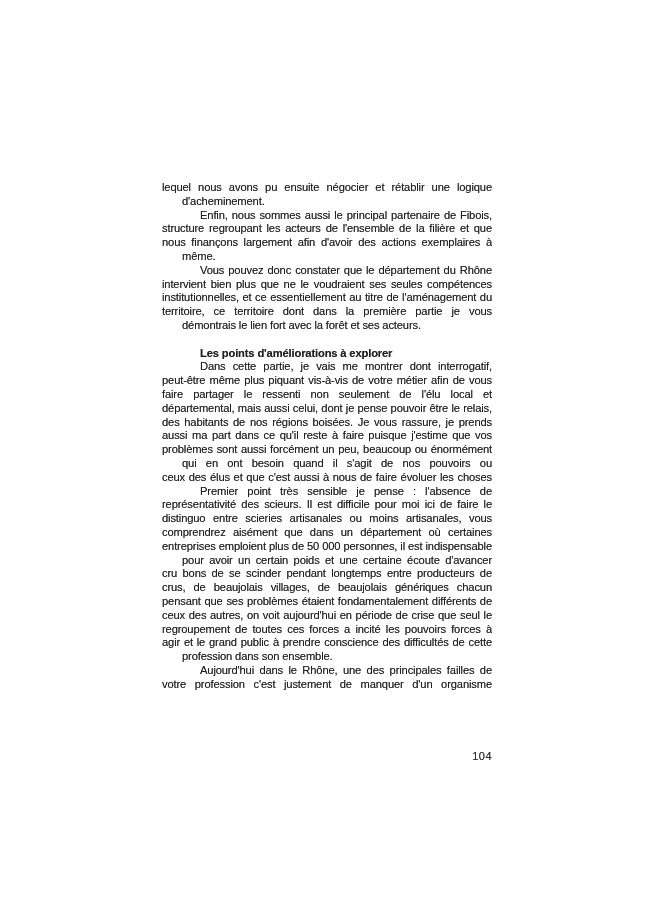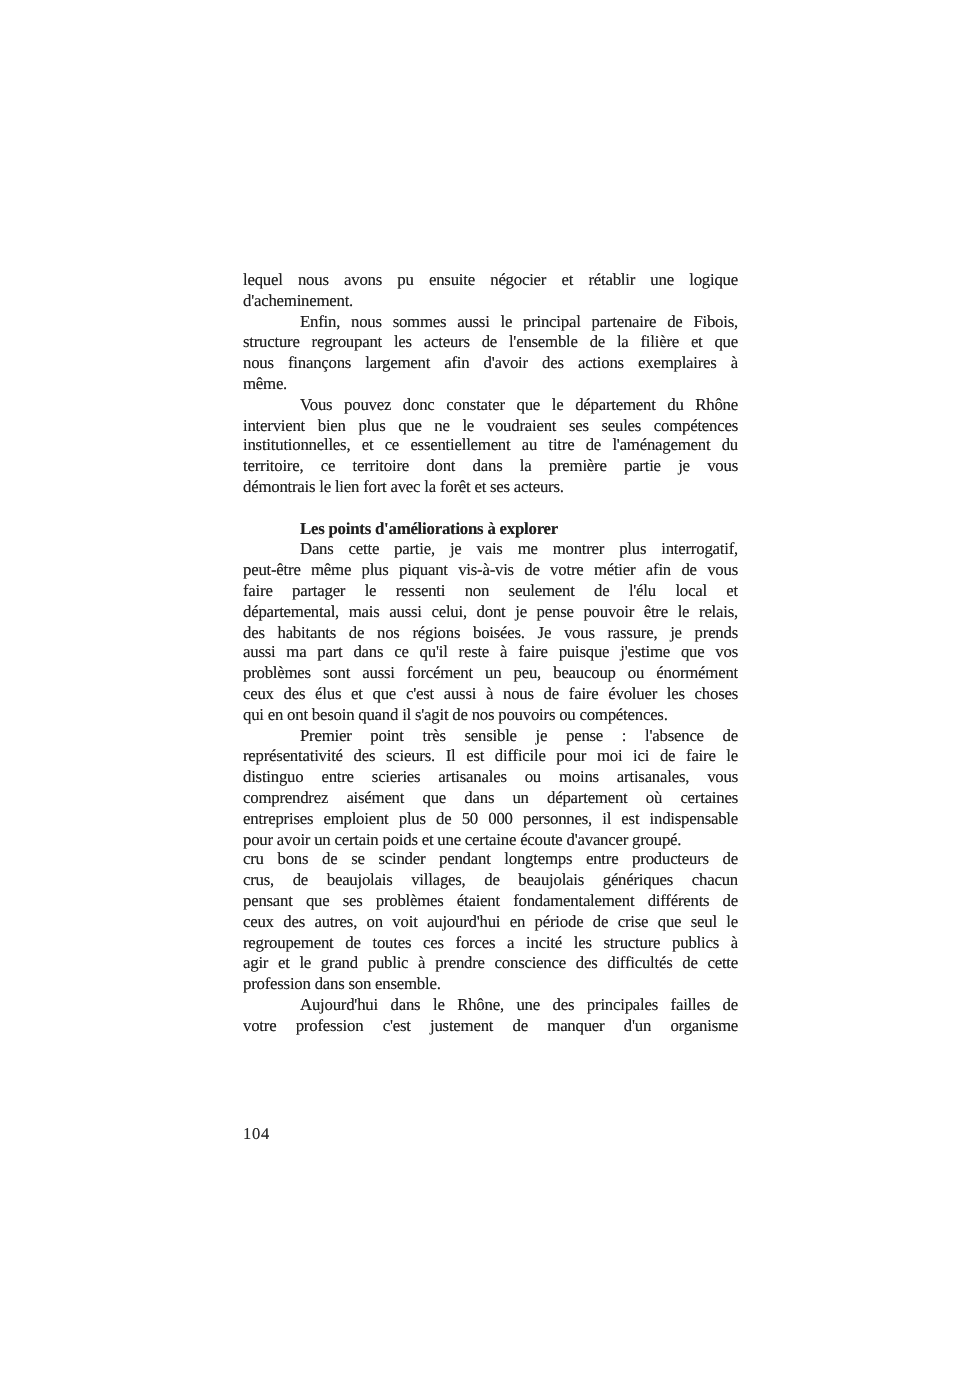--- a/index.html
+++ b/index.html
@@ -6,21 +6,21 @@
     margin: 0;
     padding: 0;
     background: #ffffff;
   }
   .page {
     position: relative;
     width: 650px;
     height: 920px;
     background: #ffffff;
     overflow: hidden;
-    font-family: Liberation Serif, serif;
+    font-family: Liberation Sans, sans-serif;
   }
   .text-block {
     position: absolute;
     left: 162px;
     top: 181px;
     width: 330px;
     font-size: 11.2px;
     line-height: 13.8px;
     letter-spacing: -0.15px;
     color: #212121;
@@ -32,36 +32,37 @@
   }
   .line {
     text-align: justify;
     text-align-last: justify;
     white-space: normal;
     height: 13.8px;
     overflow: hidden;
   }
   .line.last {
     text-align-last: left;
+    margin-left: 20px;
   }
   .line.indent {
     text-indent: 38px;
   }
   .heading-line {
     font-weight: bold;
     padding-left: 38px;
     margin-top: 13.8px;
     height: 13.8px;
   }
   .page-number {
     position: absolute;
     left: 162px;
     top: 750px;
     width: 330px;
-    text-align: left;
+    text-align: right;
     font-size: 11px;
     letter-spacing: 0.5px;
     color: #2a2a2a;
     text-shadow: 0 0 0.4px rgba(30,30,30,0.55);
   }
 </style>
 </head>
 <body>
 
 <div class="page" style="background: rgb(255, 255, 255);">
@@ -80,44 +81,44 @@
         <div class="line indent">Vous pouvez donc constater que le département du Rhône</div>
         <div class="line">intervient bien plus que ne le voudraient ses seules compétences</div>
         <div class="line">institutionnelles, et ce essentiellement au titre de l'aménagement du</div>
         <div class="line">territoire, ce territoire dont dans la première partie je vous</div>
         <div class="line last">démontrais le lien fort avec la forêt et ses acteurs.</div>
       </div>
       <div class="paragraph">
         <div class="heading-line">Les points d'améliorations à explorer</div>
       </div>
       <div class="paragraph">
-        <div class="line indent">Dans cette partie, je vais me montrer plus interrogatif,</div>
+        <div class="line indent">Dans cette partie, je vais me montrer dont interrogatif,</div>
         <div class="line">peut-être même plus piquant vis-à-vis de votre métier afin de vous</div>
         <div class="line">faire partager le ressenti non seulement de l'élu local et</div>
         <div class="line">départemental, mais aussi celui, dont je pense pouvoir être le relais,</div>
         <div class="line">des habitants de nos régions boisées. Je vous rassure, je prends</div>
         <div class="line">aussi ma part dans ce qu'il reste à faire puisque j'estime que vos</div>
         <div class="line">problèmes sont aussi forcément un peu, beaucoup ou énormément</div>
+        <div class="line last">qui en ont besoin quand il s'agit de nos pouvoirs ou compétences.</div>
         <div class="line">ceux des élus et que c'est aussi à nous de faire évoluer les choses</div>
-        <div class="line last">qui en ont besoin quand il s'agit de nos pouvoirs ou compétences.</div>
       </div>
       <div class="paragraph">
         <div class="line indent">Premier point très sensible je pense : l'absence de</div>
         <div class="line">représentativité des scieurs. Il est difficile pour moi ici de faire le</div>
         <div class="line">distinguo entre scieries artisanales ou moins artisanales, vous</div>
         <div class="line">comprendrez aisément que dans un département où certaines</div>
         <div class="line">entreprises emploient plus de 50 000 personnes, il est indispensable</div>
         <div class="line last">pour avoir un certain poids et une certaine écoute d'avancer groupé.</div>
       </div>
       <div class="paragraph">
         <div class="line">cru bons de se scinder pendant longtemps entre producteurs de</div>
         <div class="line">crus, de beaujolais villages, de beaujolais génériques chacun</div>
         <div class="line">pensant que ses problèmes étaient fondamentalement différents de</div>
         <div class="line">ceux des autres, on voit aujourd'hui en période de crise que seul le</div>
-        <div class="line">regroupement de toutes ces forces a incité les structure publics à</div>
+        <div class="line">regroupement de toutes ces forces a incité les pouvoirs forces à</div>
         <div class="line">agir et le grand public à prendre conscience des difficultés de cette</div>
         <div class="line last">profession dans son ensemble.</div>
       </div>
       <div class="paragraph">
         <div class="line indent">Aujourd'hui dans le Rhône, une des principales failles de</div>
         <div class="line">votre profession c'est justement de manquer d'un organisme</div>
       </div>
     </div>
   <div class="page-number">104</div>
 </div>

